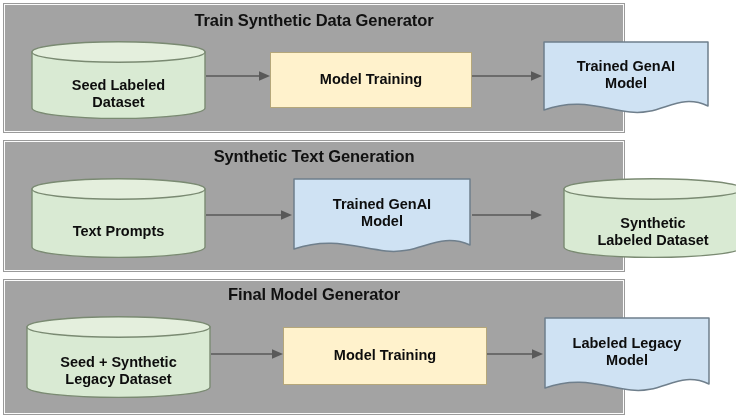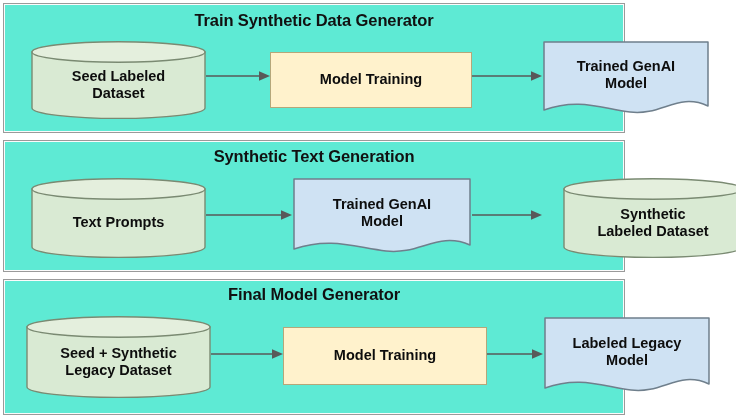--- a/index.html
+++ b/index.html
@@ -16,21 +16,21 @@
   #diagram {
     position: relative;
     width: 736px;
     height: 420px;
     background: #ffffff;
   }
   .panel {
     position: absolute;
     left: 3px;
     width: 622px;
-    background: #5eead4;
+    background: #a3a3a3;
     border: 1px solid #9a9a9a;
     box-sizing: border-box;
     box-shadow: inset 0 0 0 1px #fbfbfb;
   }
   #panel-0 { top: 3px;   height: 130px; }
   #panel-1 { top: 140px; height: 132px; }
   #panel-2 { top: 279px; height: 136px; }
 
   .panel-title {
     position: absolute;
@@ -78,21 +78,21 @@
 
   
   .shape-cylinder .cyl-svg,
   .shape-document .doc-svg {
     position: absolute;
     inset: 0;
     width: 100%;
     height: 100%;
     display: block;
   }
-  .shape-cylinder .node-label { margin-top: 5px; }
+  .shape-cylinder .node-label { margin-top: 14px; }
   .shape-document .node-label { margin-top: -5px; }
 
   
   .arrow {
     position: absolute;
     height: 12px;
   }
   .arrow svg { display: block; width: 100%; height: 100%; }
 </style>
 </head>

